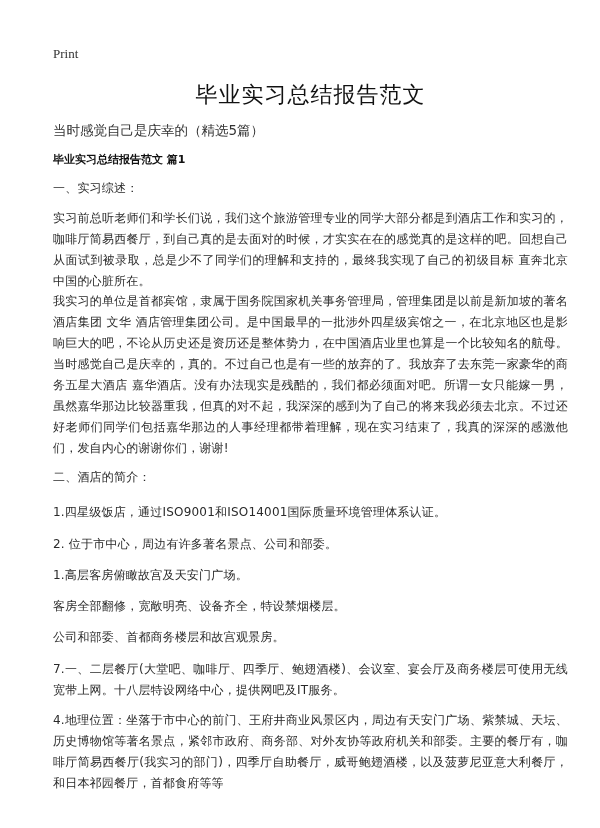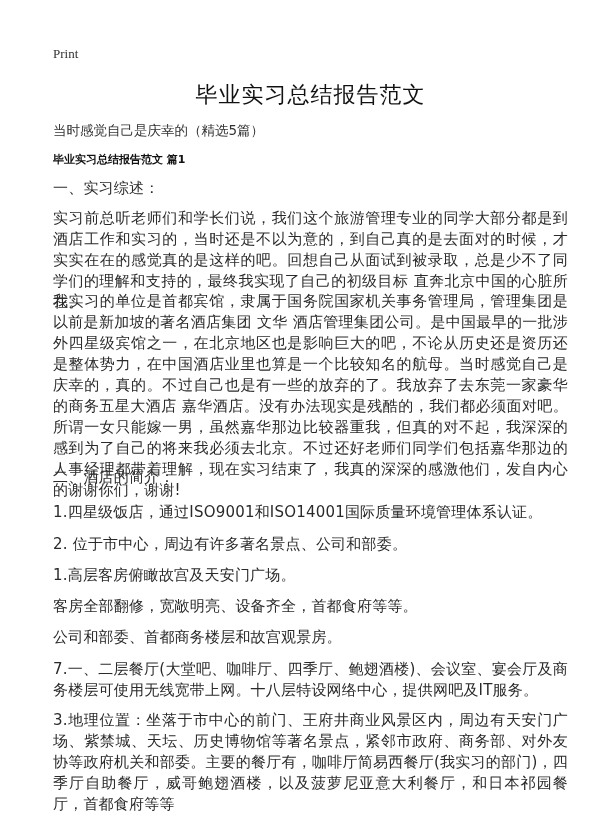--- a/index.html
+++ b/index.html
@@ -15,38 +15,38 @@
       font-size: 13px; color: #333333;
     }
     .doc-title {
       position: absolute; left: 0; top: 80px; width: 515px; text-align: center;
       font-size: 22px; color: #111111; letter-spacing: 1px;
     }
     .subtitle { position: absolute; left: 0; top: 122px; font-size: 13.5px; color: #333; }
     .section-heading { position: absolute; left: 0; top: 152px; font-size: 11px; font-weight: bold; color: #111; }
     .para {
       position: absolute; left: 0; width: 515px;
-      font-size: 15px; line-height: 21px; color: #2a2a2a;
+      font-size: 12px; line-height: 21px; color: #2a2a2a;
       text-align: justify; text-justify: inter-character;
       letter-spacing: 0.2px;
     }
   </style>
 </head>
 <body>
 
 <div class="page">
   <div class="print-label">Print</div>
   <div class="doc-title">毕业实习总结报告范文</div>
   <div class="subtitle">当时感觉自己是庆幸的（精选5篇）</div>
   <div class="section-heading">毕业实习总结报告范文 篇1</div>
 
   <div class="para" style="top:178px">一、实习综述：</div>
-  <div class="para" style="top:208px">实习前总听老师们和学长们说，我们这个旅游管理专业的同学大部分都是到酒店工作和实习的，当时还是不以为意的，到自己真的是去面对的时候，才实实在在的感觉真的是这样的吧。回想自己从面试到被录取，总是少不了同学们的理解和支持的，最终我实现了自己的初级目标 直奔北京中国的心脏所在。</div>
+  <div class="para" style="top:208px">实习前总听老师们和学长们说，我们这个旅游管理专业的同学大部分都是到酒店工作和实习的，咖啡厅简易西餐厅，到自己真的是去面对的时候，才实实在在的感觉真的是这样的吧。回想自己从面试到被录取，总是少不了同学们的理解和支持的，最终我实现了自己的初级目标 直奔北京中国的心脏所在。</div>
   <div class="para" style="top:291px">我实习的单位是首都宾馆，隶属于国务院国家机关事务管理局，管理集团是以前是新加坡的著名酒店集团 文华 酒店管理集团公司。是中国最早的一批涉外四星级宾馆之一，在北京地区也是影响巨大的吧，不论从历史还是资历还是整体势力，在中国酒店业里也算是一个比较知名的航母。当时感觉自己是庆幸的，真的。不过自己也是有一些的放弃的了。我放弃了去东莞一家豪华的商务五星大酒店 嘉华酒店。没有办法现实是残酷的，我们都必须面对吧。所谓一女只能嫁一男，虽然嘉华那边比较器重我，但真的对不起，我深深的感到为了自己的将来我必须去北京。不过还好老师们同学们包括嘉华那边的人事经理都带着理解，现在实习结束了，我真的深深的感激他们，发自内心的谢谢你们，谢谢!</div>
   <div class="para" style="top:467px">二、酒店的简介：</div>
   <div class="para" style="top:502px">1.四星级饭店，通过ISO9001和ISO14001国际质量环境管理体系认证。</div>
   <div class="para" style="top:534px">2. 位于市中心，周边有许多著名景点、公司和部委。</div>
   <div class="para" style="top:565px">1.高层客房俯瞰故宫及天安门广场。</div>
-  <div class="para" style="top:596px">客房全部翻修，宽敞明亮、设备齐全，首都食府等等。</div>
+  <div class="para" style="top:596px">客房全部翻修，宽敞明亮、设备齐全，特设禁烟楼层。</div>
   <div class="para" style="top:627px">公司和部委、首都商务楼层和故宫观景房。</div>
   <div class="para" style="top:659px">7.一、二层餐厅(大堂吧、咖啡厅、四季厅、鲍翅酒楼)、会议室、宴会厅及商务楼层可使用无线宽带上网。十八层特设网络中心，提供网吧及IT服务。</div>
-  <div class="para" style="top:710px">3.地理位置：坐落于市中心的前门、王府井商业风景区内，周边有天安门广场、紫禁城、天坛、历史博物馆等著名景点，紧邻市政府、商务部、对外友协等政府机关和部委。主要的餐厅有，咖啡厅简易西餐厅(我实习的部门)，四季厅自助餐厅，威哥鲍翅酒楼，以及菠萝尼亚意大利餐厅，和日本祁园餐厅，首都食府等等</div>
+  <div class="para" style="top:710px">4.地理位置：坐落于市中心的前门、王府井商业风景区内，周边有天安门广场、紫禁城、天坛、历史博物馆等著名景点，紧邻市政府、商务部、对外友协等政府机关和部委。主要的餐厅有，咖啡厅简易西餐厅(我实习的部门)，四季厅自助餐厅，威哥鲍翅酒楼，以及菠萝尼亚意大利餐厅，和日本祁园餐厅，首都食府等等</div>
 </div>
 
 </body></html>

